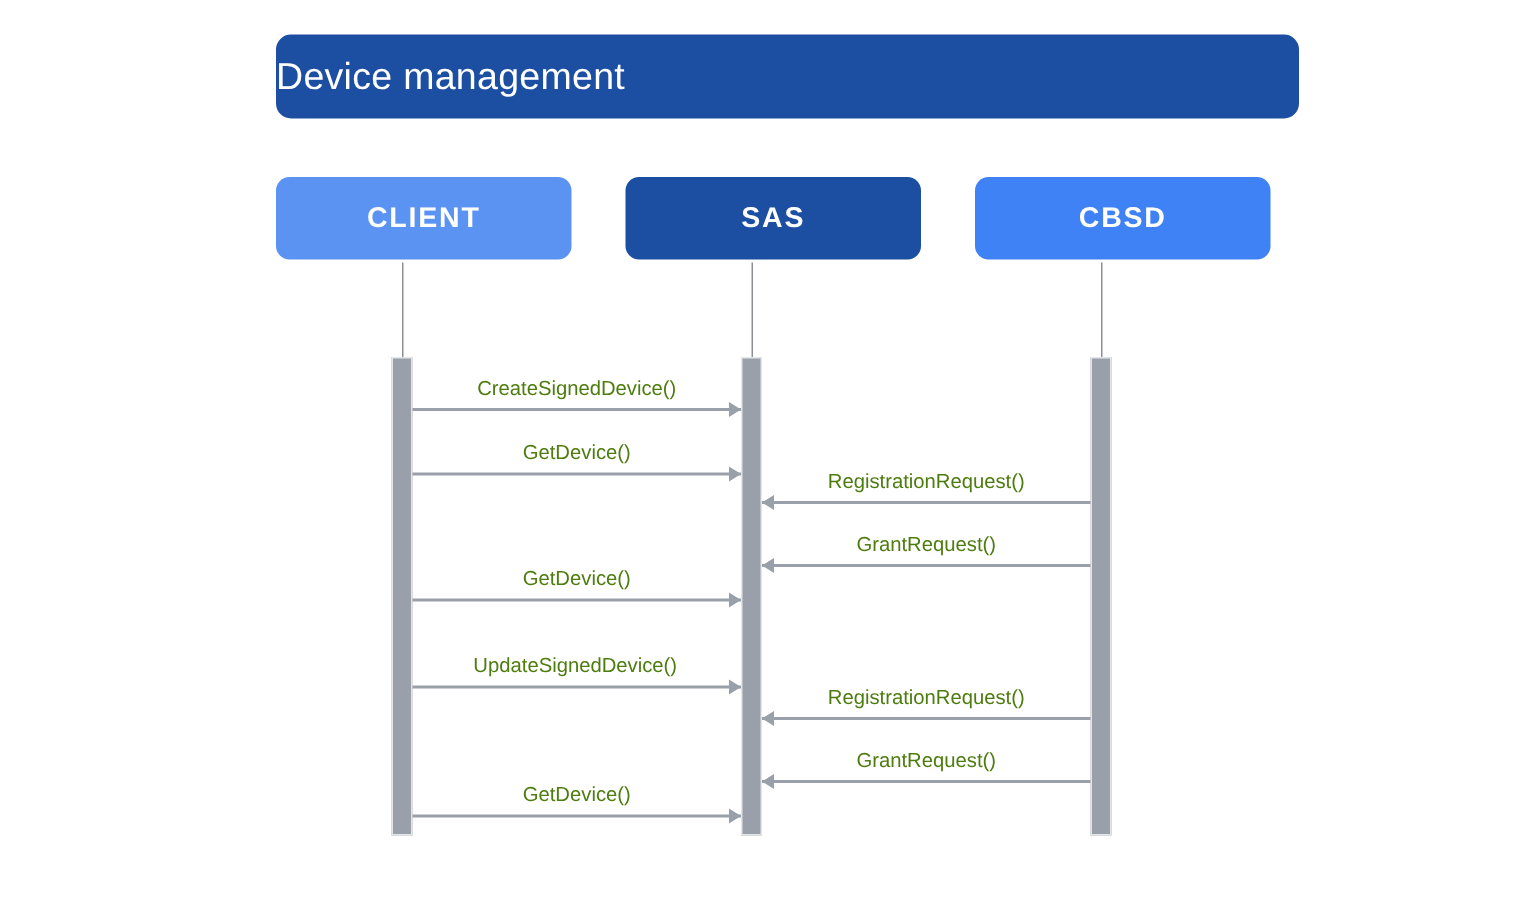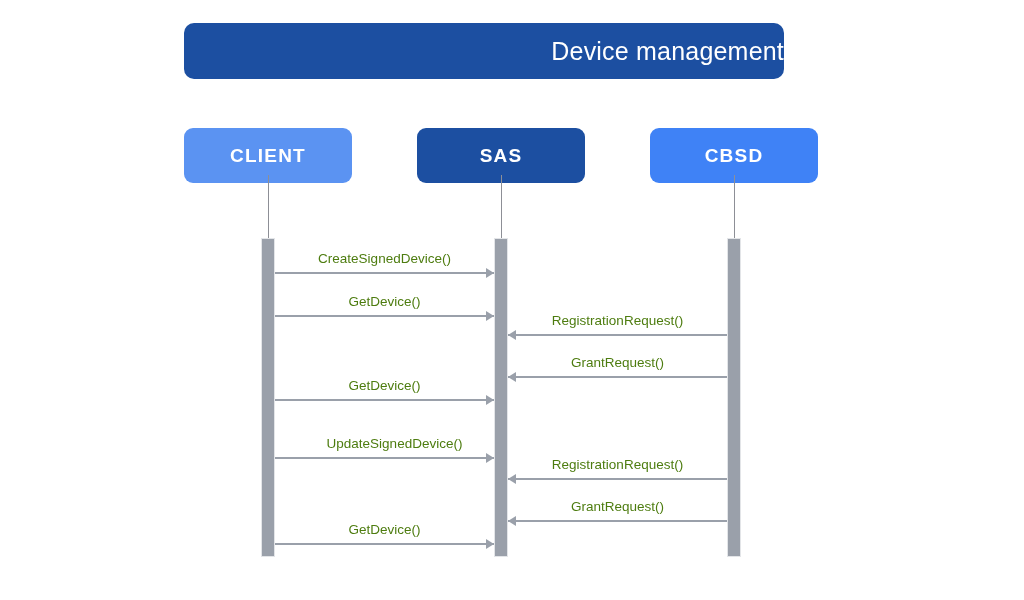--- a/index.html
+++ b/index.html
@@ -18,42 +18,42 @@
     width: 1024px;
     height: 600px;
     background: #ffffff;
   }
 
   
   .title-box {
     position: absolute;
     left: 184px;
     top: 23px;
-    width: 600px;
+    width: 682px;
     height: 56px;
     border-radius: 10px;
     background: #1c4fa1;
     display: flex;
     align-items: center;
-    justify-content: flex-end;
+    justify-content: flex-start;
     box-sizing: border-box;
   }
   .title-text {
     color: #ffffff;
     font-size: 25px;
     font-weight: 400;
     letter-spacing: 0.2px;
     line-height: 1;
   }
 
   
   .actor-box {
     position: absolute;
-    top: 128px;
-    width: 168px;
+    top: 118px;
+    width: 197px;
     height: 55px;
     border-radius: 9px;
     display: flex;
     align-items: center;
     justify-content: center;
     box-sizing: border-box;
   }
   .actor-label {
     color: #ffffff;
     font-size: 19px;
@@ -145,21 +145,21 @@
       <div class="msg-head left" style="top: 330px; left: 508px;"></div>
       <div class="msg-label" style="left: 508px; width: 219px; top: 314px;">RegistrationRequest()</div>
       <div class="msg-line" style="left: 508px; top: 376px; width: 219px;"></div>
       <div class="msg-head left" style="top: 372px; left: 508px;"></div>
       <div class="msg-label" style="left: 508px; width: 219px; top: 356px;">GrantRequest()</div>
       <div class="msg-line" style="left: 275px; top: 399px; width: 219px;"></div>
       <div class="msg-head right" style="top: 395px; left: 486px;"></div>
       <div class="msg-label" style="left: 275px; width: 219px; top: 379px;">GetDevice()</div>
       <div class="msg-line" style="left: 275px; top: 457px; width: 219px;"></div>
       <div class="msg-head right" style="top: 453px; left: 486px;"></div>
-      <div class="msg-label" style="left: 285px; width: 219px; top: 437px;">UpdateSignedDevice()</div>
+      <div class="msg-label" style="left: 274px; width: 219px; top: 437px;">UpdateSignedDevice()</div>
       <div class="msg-line" style="left: 508px; top: 478px; width: 219px;"></div>
       <div class="msg-head left" style="top: 474px; left: 508px;"></div>
       <div class="msg-label" style="left: 508px; width: 219px; top: 458px;">RegistrationRequest()</div>
       <div class="msg-line" style="left: 508px; top: 520px; width: 219px;"></div>
       <div class="msg-head left" style="top: 516px; left: 508px;"></div>
       <div class="msg-label" style="left: 508px; width: 219px; top: 500px;">GrantRequest()</div>
       <div class="msg-line" style="left: 275px; top: 543px; width: 219px;"></div>
       <div class="msg-head right" style="top: 539px; left: 486px;"></div>
       <div class="msg-label" style="left: 275px; width: 219px; top: 523px;">GetDevice()</div>
     </div>

